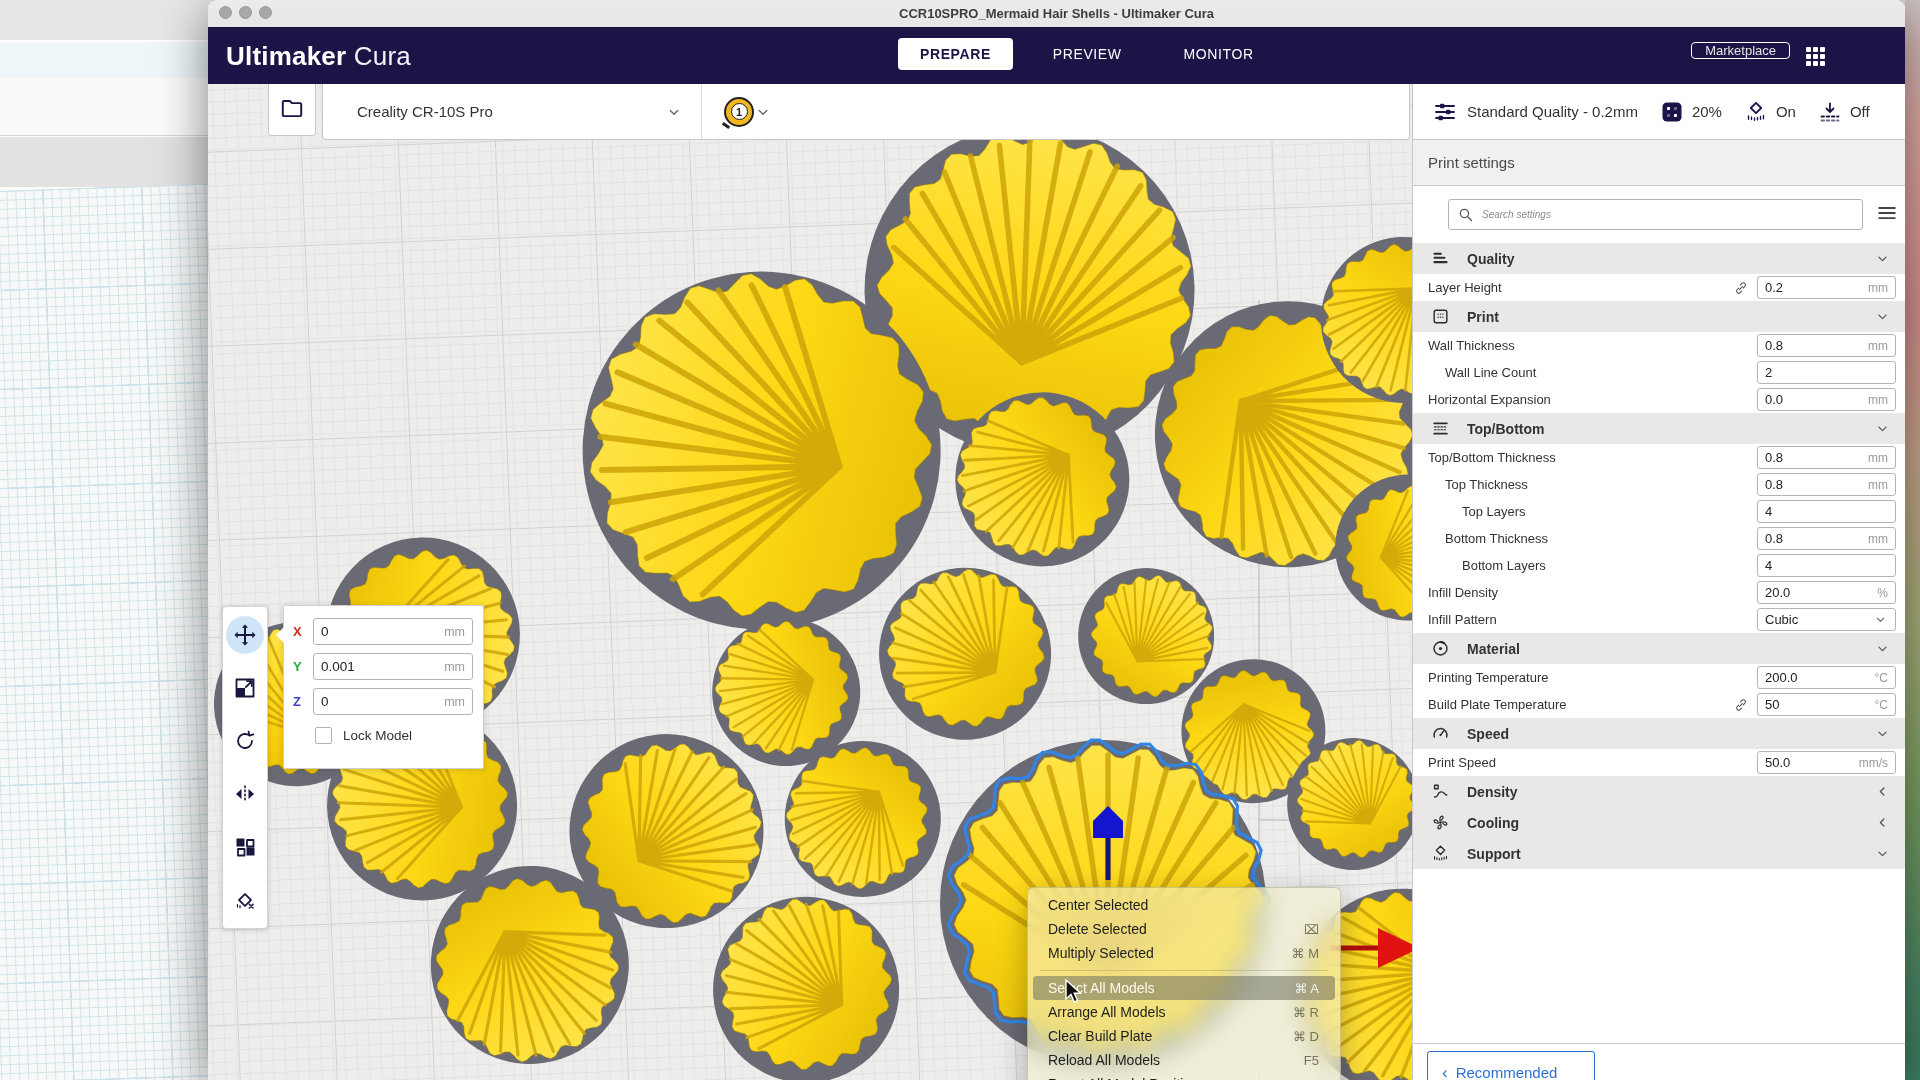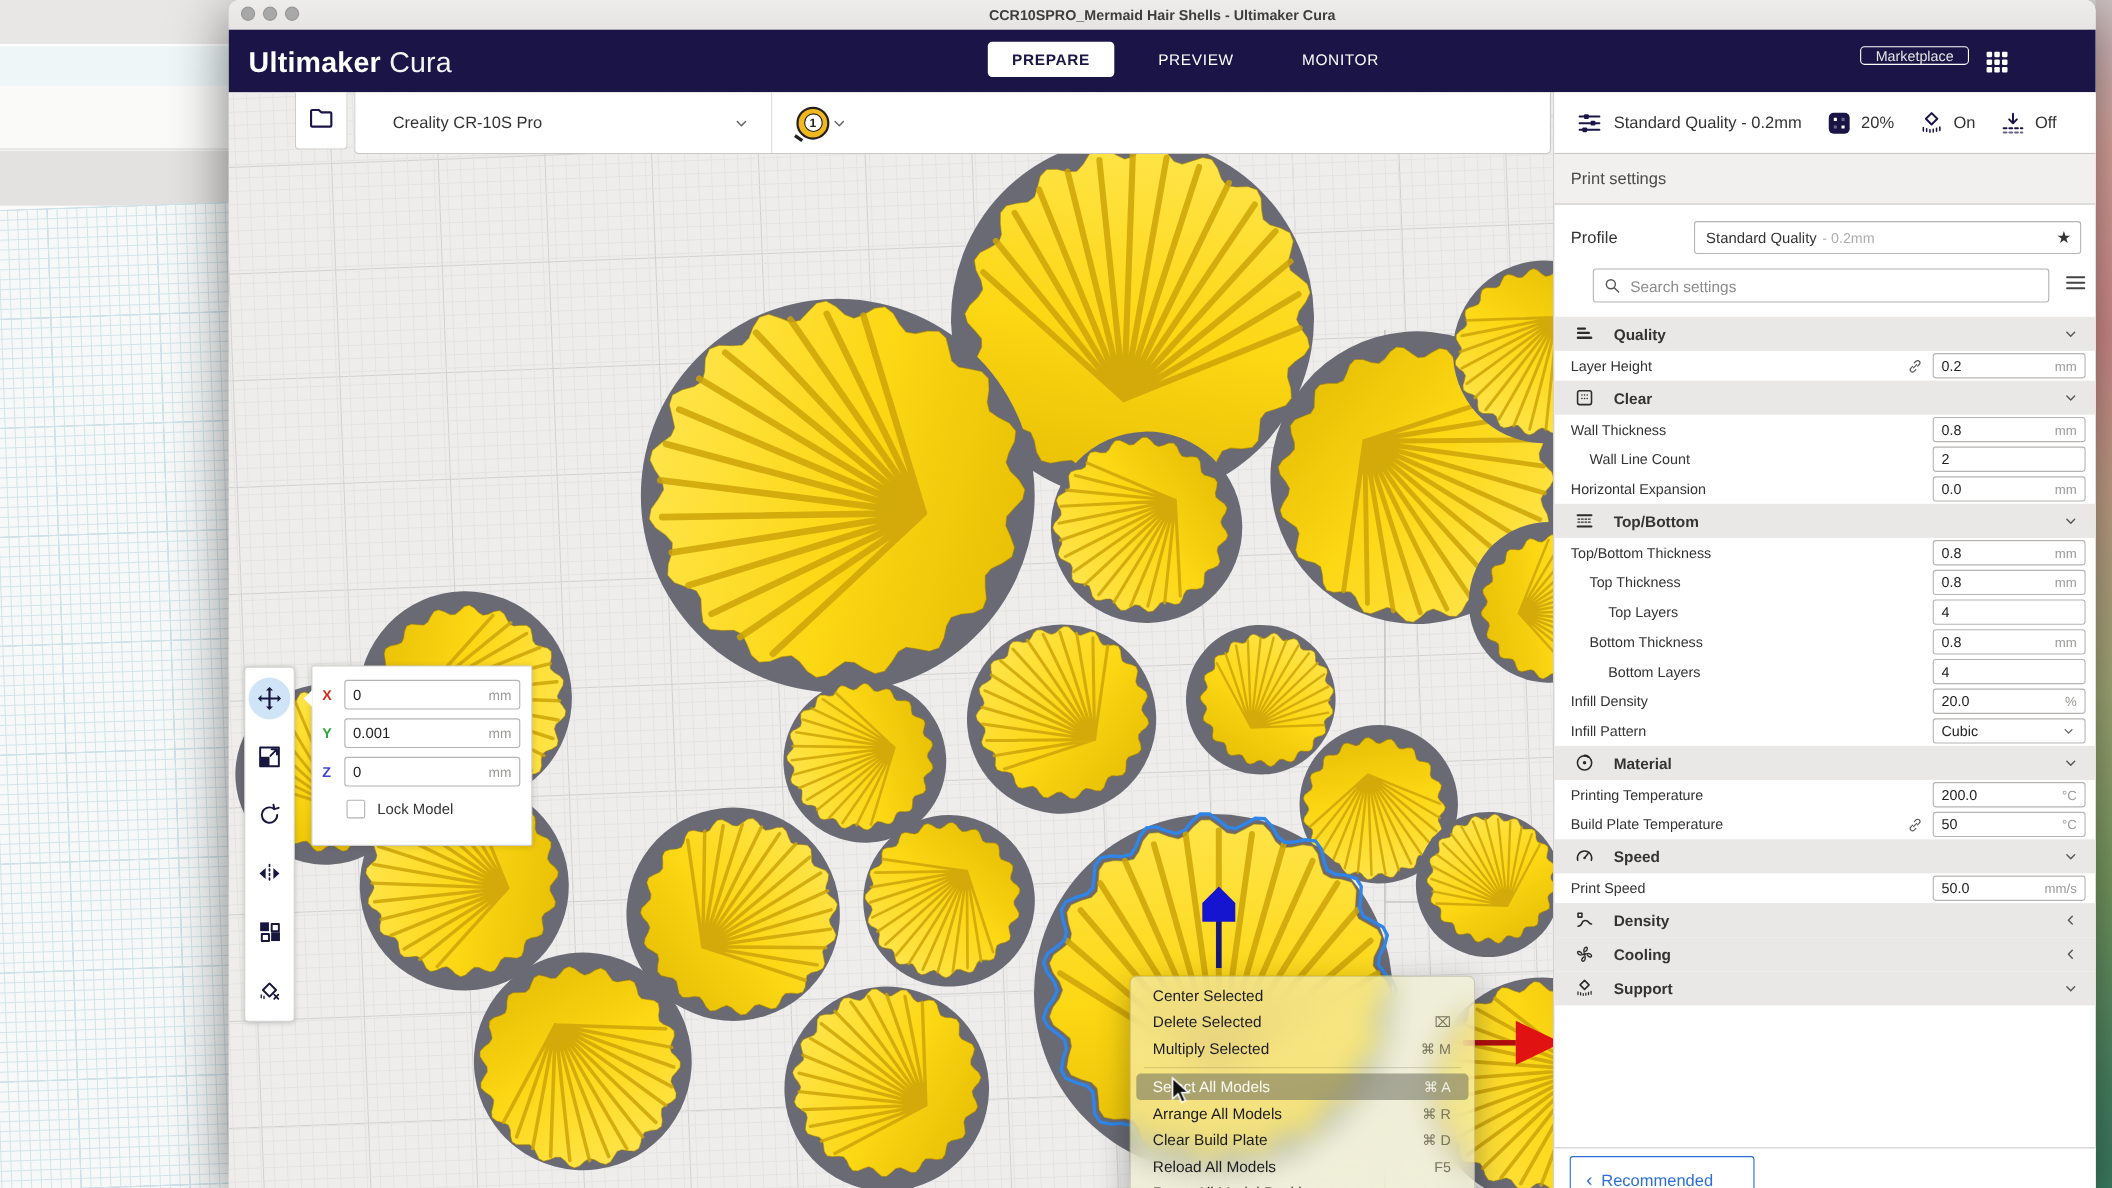--- a/index.html
+++ b/index.html
@@ -78,21 +78,21 @@
   .panel-title { height:46px; background:#f2f0ee; border-bottom:1px solid #ccc9c7; font-size:15px; color:#4a4a4a;
      display:flex; align-items:center; padding-left:15px; }
   .profile-row { display:flex; align-items:center; margin:15px 0 0 15px; }
   .profile-label { font-size:15px; color:#333; width:112px; }
   .profile-dd { width:352px; height:30px; border:1px solid #b5b4b2; border-radius:3px; display:flex; align-items:center; padding:0 8px 0 10px; }
   .profile-dd .pv { font-size:13.5px; color:#333; }
   .profile-dd .ps { font-size:13px; color:#b0aeac; margin-left:5px; flex:1; }
   .profile-dd .star { color:#333; font-size:15px; }
   .search-row { display:flex; align-items:center; margin:13px 0 0 35px; }
   .search-box { width:415px; height:31px; border:1px solid #b5b4b2; border-radius:3px; display:flex; align-items:center; padding:0 8px; color:#555; }
-  .search-box input { border:none; outline:none; flex:1; margin-left:8px; font-size:14px; color:#3b82f6; font-family:inherit; background:transparent; }
+  .search-box input { border:none; outline:none; flex:1; margin-left:8px; font-size:10px; font-style:italic; color:#3b82f6; font-family:inherit; background:transparent; }
   .search-box input::placeholder { color:#8d8b89; }
   .hamburger { margin-left:13px; color:#444; }
   #sections { margin-top:13px; }
   .sec-header { height:31px; background:#e9e8e6; display:flex; align-items:center; padding:0 14px 0 18px; }
   .sec-header .sic { width:24px; color:#2b2b2b; display:inline-flex; }
   .sec-header .sname { font-size:14px; font-weight:bold; color:#333; margin-left:12px; flex:1; }
   .sec-header .chev { color:#555; }
   .setting-row { height:27px; display:flex; align-items:center; padding:0 9px 0 15px; }
   .setting-row .lbl { font-size:13px; color:#333; flex:1; }
   .setting-row .lbl.it { font-style:italic; color:#4d4d4d; }
@@ -376,28 +376,20 @@
         <span class="sic" id="supportSumIcon">
             <svg width="24" height="24" viewBox="0 0 24 24" fill="none" stroke="currentColor" stroke-width="1.8" stroke-linecap="round" stroke-linejoin="round">
               <path d="M12 3.5v8.5M8.5 8.5L12 12l3.5-3.5"></path>
               <path d="M3.5 16.5h17" stroke-dasharray="2.6 2.6"></path>
               <path d="M3.5 20.5h17" stroke-dasharray="2.6 2.6" opacity=".65"></path>
             </svg>
           </span>
         <span class="sv">Off</span>
       </div>
       <div class="panel-title">Print settings</div>
-      <div class="profile-row">
-        <span class="profile-label">Profile</span>
-        <div class="profile-dd">
-          <span class="pv">Standard Quality</span>
-          <span class="ps">- 0.2mm</span>
-          <span class="star">★</span>
-        </div>
-      </div>
       <div class="search-row">
         <div class="search-box">
           <span id="searchIcon" style="display:inline-flex">
               <svg width="17" height="17" viewBox="0 0 24 24" fill="none" stroke="currentColor" stroke-width="1.8" stroke-linecap="round" stroke-linejoin="round">
                 <circle cx="10.5" cy="10.5" r="5.8"></circle>
                 <line x1="14.8" y1="14.8" x2="20.5" y2="20.5"></line>
               </svg>
             </span>
           <input placeholder="Search settings" style="">
         </div>
@@ -442,21 +434,21 @@
               <svg width="19" height="19" viewBox="0 0 24 24" fill="none" stroke="currentColor" stroke-width="1.8" stroke-linecap="round" stroke-linejoin="round">
                 <rect x="4" y="4" width="16" height="16" rx="2.5"></rect>
                 <circle cx="9" cy="9" r=".9" fill="currentColor" stroke="none"></circle>
                 <circle cx="12" cy="9" r=".9" fill="currentColor" stroke="none"></circle>
                 <circle cx="15" cy="9" r=".9" fill="currentColor" stroke="none"></circle>
                 <circle cx="9" cy="13" r=".9" fill="currentColor" stroke="none"></circle>
                 <circle cx="12" cy="13" r=".9" fill="currentColor" stroke="none"></circle>
                 <circle cx="15" cy="13" r=".9" fill="currentColor" stroke="none"></circle>
               </svg>
             </span>
-            <span class="sname">Clear</span>
+            <span class="sname">Print</span>
             <span class="chev">
               <svg width="17" height="17" viewBox="0 0 24 24" fill="none" stroke="currentColor" stroke-width="1.8" stroke-linecap="round" stroke-linejoin="round">
                 <polyline points="7,10 12,15 17,10"></polyline>
               </svg>
             </span>
           </div>
           <div class="setting-row">
             <span class="lbl" style="padding-left:0px">Wall Thickness</span>
             <span class="vbox">
               <span class="val">0.8</span>

